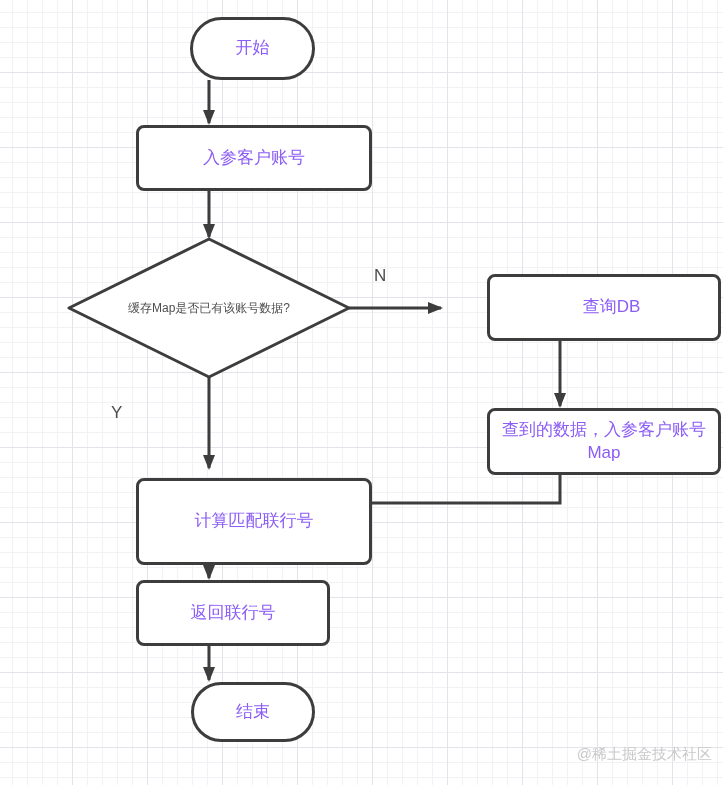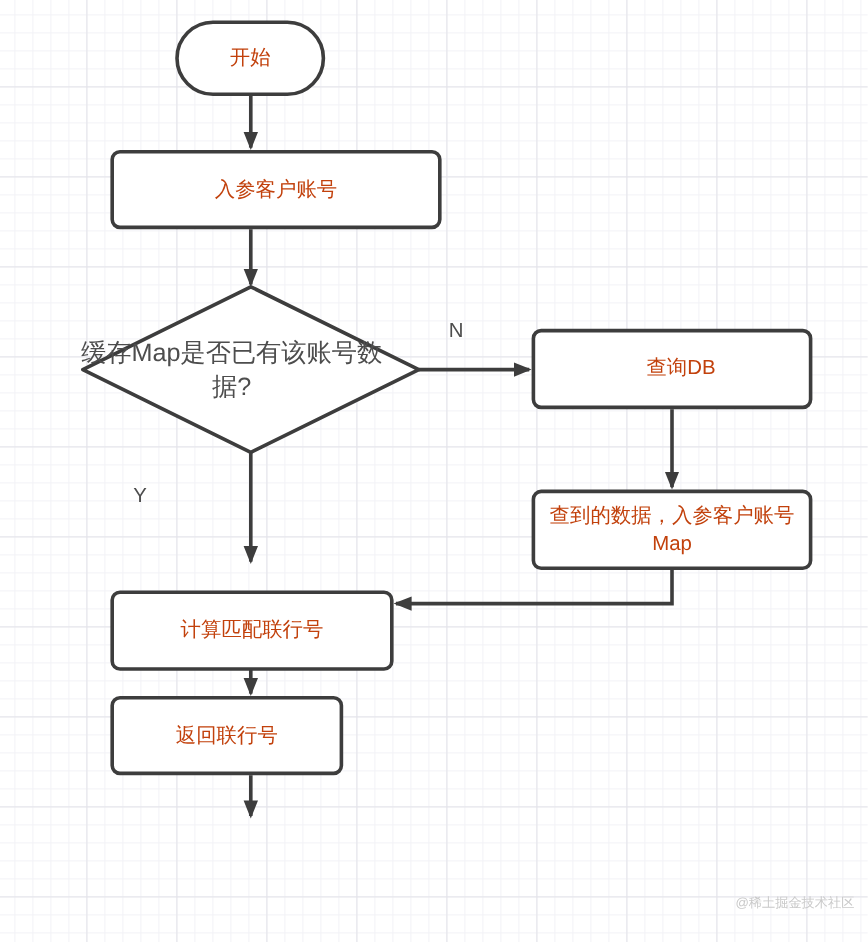--- a/index.html
+++ b/index.html
@@ -25,57 +25,58 @@
   }
   .node {
     position: absolute;
     box-sizing: border-box;
     background: #ffffff;
     border: 3px solid #3d3d3d;
     display: flex;
     align-items: center;
     justify-content: center;
     text-align: center;
-    color: #c2410c;
+    color: #8b5cf6;
     font-size: 17px;
+    margin-left: 44px;
   }
   .process { border-radius: 8px; }
   .terminator { border-radius: 32px; }
   .node-label { white-space: pre-line; line-height: 1.35; }
   .diamond-label {
     position: absolute;
-    left: 63px; top: 290px;
+    left: 79px; top: 290px;
     width: 260px; height: 36px;
     display: flex;
     align-items: center;
     justify-content: center;
     text-align: center;
     color: #4d4d4d;
-    font-size: 21px;
+    font-size: 12px;
   }
   .edge-label {
     position: absolute;
     color: #4d4d4d;
     font-size: 17px;
   }
   .edge-label.n { left: 374px; top: 266px; }
   .edge-label.y { left: 111px; top: 403px; }
   .watermark {
     position: absolute;
     right: 11px; top: 745px;
     color: #c9c9c9;
-    font-size: 11px;
+    font-size: 15px;
   }
 
   
   .n-start   { left: 146px; top: 17px;  width: 125px; height: 63px; }
-  .n-input   { left: 92px;  top: 125px; width: 276px; height: 66px; }
+  .n-input   { left: 92px;  top: 125px; width: 236px; height: 66px; }
   .n-querydb { left: 443px; top: 274px; width: 234px; height: 67px; padding-left: 15px; }
   .n-setcache{ left: 443px; top: 408px; width: 234px; height: 67px; }
-  .n-calc    { left: 92px;  top: 492px; width: 236px; height: 67px; }
+  .n-calc    { left: 92px;  top: 478px; width: 236px; height: 87px; }
   .n-return  { left: 92px;  top: 580px; width: 194px; height: 66px; }
   .n-end     { left: 147px; top: 682px; width: 124px; height: 60px; }
 </style>
 </head>
 <body>
 
 <div class="canvas">
 
   <svg class="edges-layer" width="723" height="785" viewBox="0 0 723 785" xmlns="http://www.w3.org/2000/svg">
     <defs>
@@ -120,19 +121,22 @@
   </div>
 
   <div class="node process n-calc">
     <span class="node-label">计算匹配联行号</span>
   </div>
 
   <div class="node process n-return">
     <span class="node-label">返回联行号</span>
   </div>
 
+  <div class="node terminator n-end">
+    <span class="node-label">结束</span>
+  </div>
 
   <div class="edge-label n">N</div>
   <div class="edge-label y">Y</div>
 
   <div class="watermark">@稀土掘金技术社区</div>
 
 </div>
 
 </body></html>

